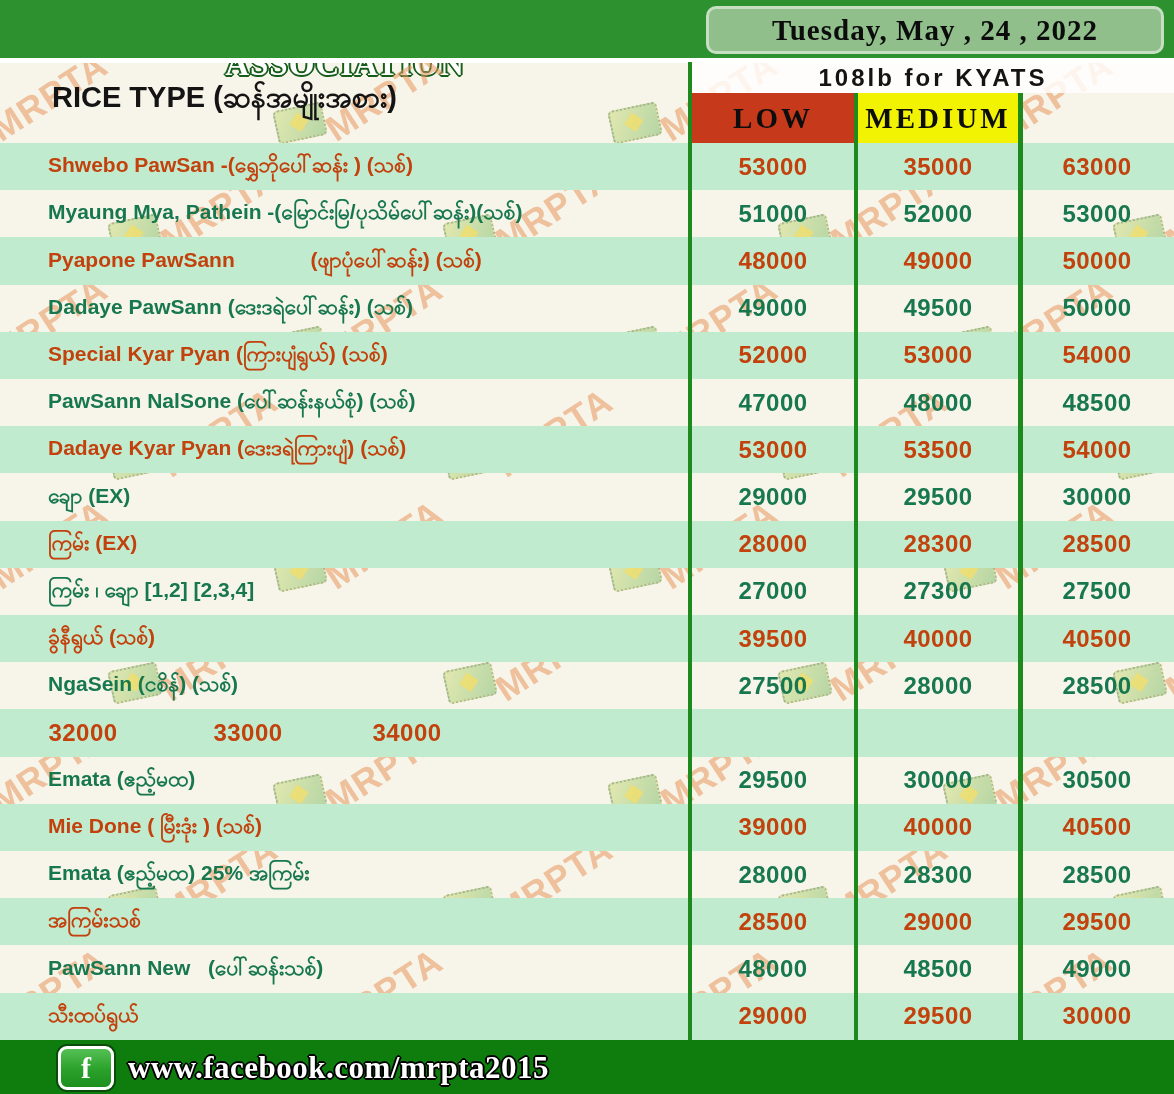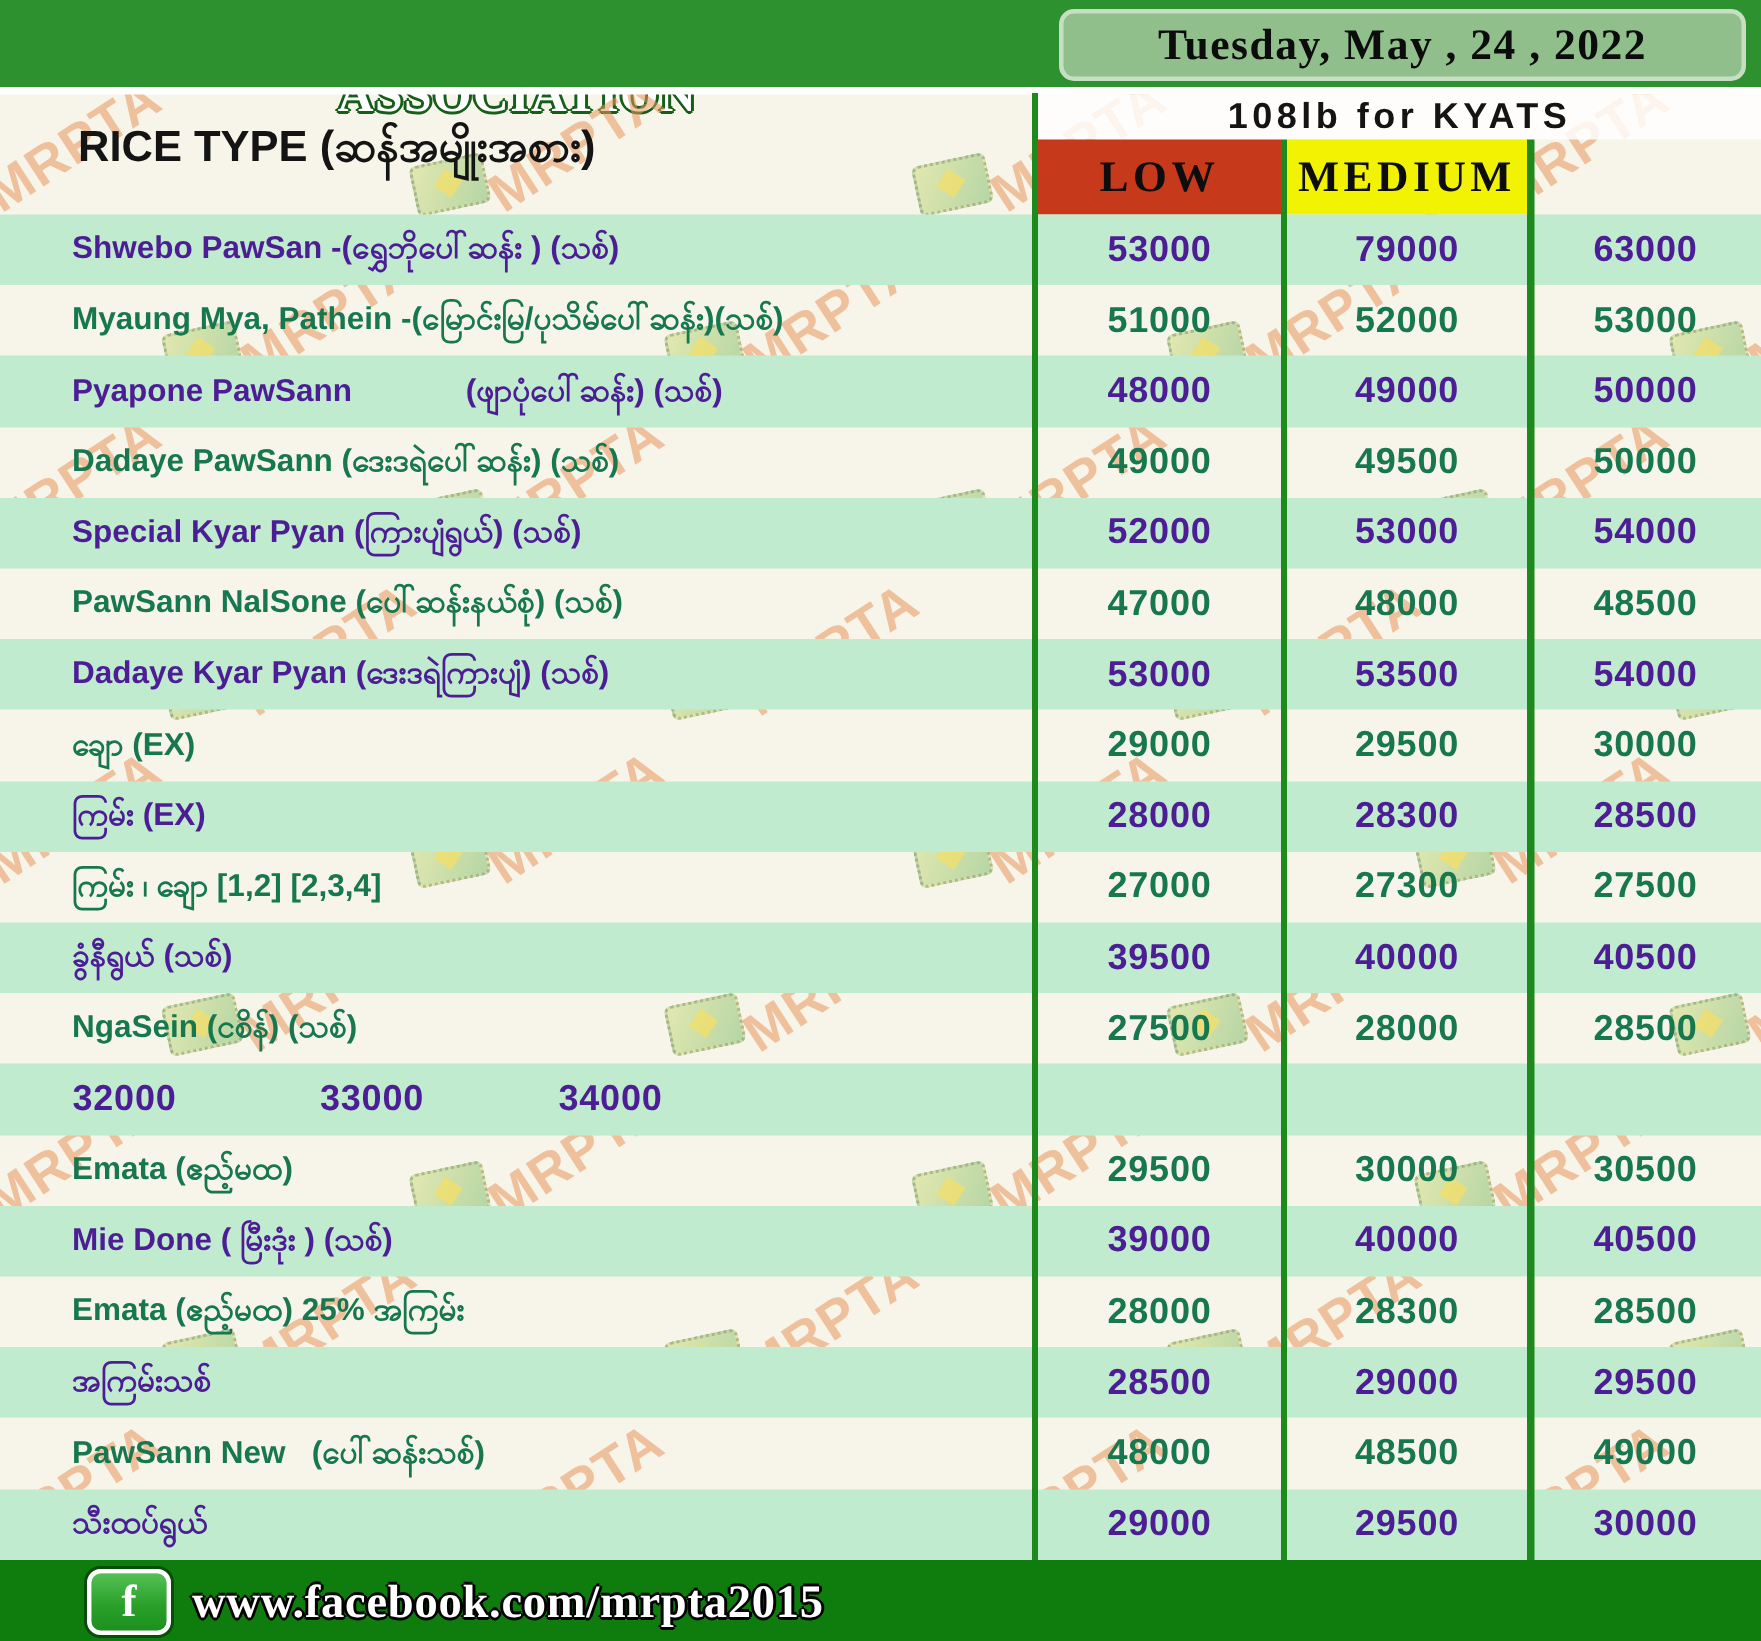--- a/index.html
+++ b/index.html
@@ -46,21 +46,21 @@
   .vline{position:absolute;background:#1e8a1e;z-index:4;}
   .vline-a{left:688px;top:62px;width:4px;height:978px;}
   .vline-b{left:854px;top:93px;width:4px;height:947px;}
   .vline-c{left:1018px;top:93px;width:5px;height:947px;}
   
   .table-body{
     position:absolute;left:0;top:143px;width:1174px;height:897px;z-index:2;
     display:flex;flex-direction:column;
   }
   .row{display:flex;flex:1 1 0;align-items:center;}
-  .row-mint{background:#c0ebcf;color:#4c1d95;}
+  .row-mint{background:#c0ebcf;color:#c2410c;}
   .row-cream{background:transparent;color:#17784f;}
   .cell{overflow:visible;}
   .rice-type-cell{width:642px;padding-left:48px;font-size:21px;font-weight:600;white-space:nowrap;}
   .price-cell{text-align:center;font-weight:bold;font-size:24px;letter-spacing:.5px;}
   .price-low-cell{width:166px;}
   .price-medium-cell{width:164px;}
   .price-high-cell{width:154px;}
   
   .footer-bar{position:absolute;left:0;top:1040px;width:1174px;height:54px;background:#0e7d0e;z-index:2;}
   .fb-icon{
@@ -178,21 +178,21 @@
   <div class="unit-band">
     <div class="unit-label">108lb for KYATS</div>
   </div>
   <div class="col-header col-low">LOW</div>
   <div class="col-header col-medium">MEDIUM</div>
 
   <div class="table-body">
       <div class="row row-mint">
         <div class="cell rice-type-cell">Shwebo PawSan -(ရွှေဘိုပေါ်ဆန်း ) (သစ်)</div>
         <div class="cell price-cell price-low-cell">53000</div>
-        <div class="cell price-cell price-medium-cell">79000</div>
+        <div class="cell price-cell price-medium-cell">35000</div>
         <div class="cell price-cell price-high-cell">63000</div>
       </div>
       <div class="row row-cream">
         <div class="cell rice-type-cell">Myaung Mya, Pathein -(မြောင်းမြ/ပုသိမ်ပေါ်ဆန်း)(သစ်)</div>
         <div class="cell price-cell price-low-cell">51000</div>
         <div class="cell price-cell price-medium-cell">52000</div>
         <div class="cell price-cell price-high-cell">53000</div>
       </div>
       <div class="row row-mint">
         <div class="cell rice-type-cell">Pyapone PawSann&nbsp;&nbsp;&nbsp;&nbsp;&nbsp;&nbsp;&nbsp;&nbsp;&nbsp;&nbsp;&nbsp;&nbsp; (ဖျာပုံပေါ်ဆန်း) (သစ်)</div>

